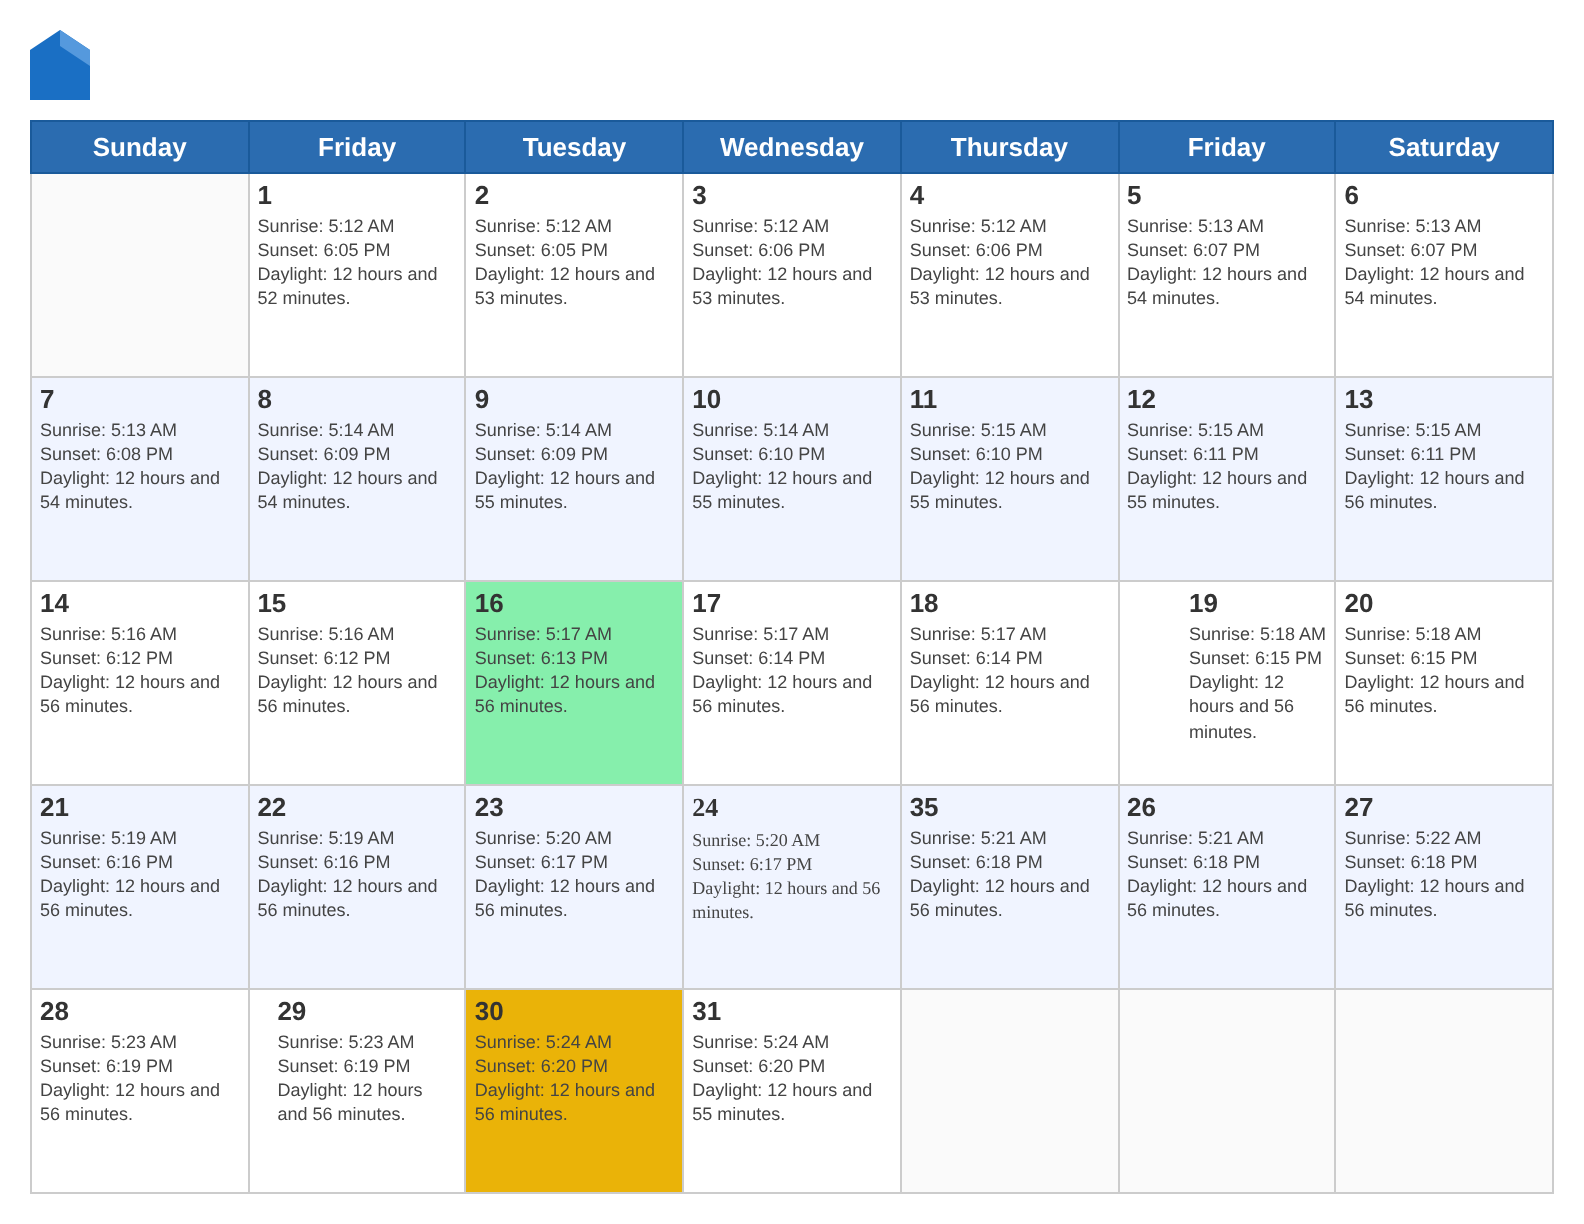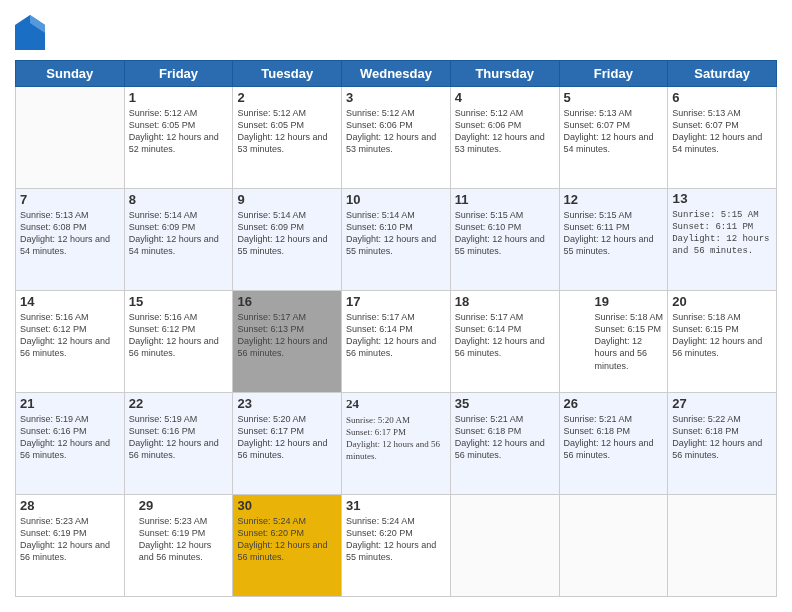--- a/index.html
+++ b/index.html
@@ -210,41 +210,41 @@
             <div class="day-info" style="white-space: pre-line;">Sunrise: 5:15 AM
 Sunset: 6:10 PM
 Daylight: 12 hours and 55 minutes.</div>
           </td>
           <td style="background-color: rgb(240, 244, 255);">
             <span class="day-num">12</span>
             <div class="day-info" style="white-space: pre-line;">Sunrise: 5:15 AM
 Sunset: 6:11 PM
 Daylight: 12 hours and 55 minutes.</div>
           </td>
-          <td style="background-color: rgb(240, 244, 255); font-family: Liberation Mono, monospace;">
+          <td style="background-color: rgb(240, 244, 255);">
             <span class="day-num">13</span>
             <div class="day-info" style="white-space: pre-line;">Sunrise: 5:15 AM
 Sunset: 6:11 PM
 Daylight: 12 hours and 56 minutes.</div>
           </td>
         </tr>
         <tr>
           <td style="background-color: rgb(255, 255, 255);">
             <span class="day-num">14</span>
             <div class="day-info" style="white-space: pre-line;">Sunrise: 5:16 AM
 Sunset: 6:12 PM
 Daylight: 12 hours and 56 minutes.</div>
           </td>
           <td style="background-color: rgb(255, 255, 255);">
             <span class="day-num">15</span>
             <div class="day-info" style="white-space: pre-line;">Sunrise: 5:16 AM
 Sunset: 6:12 PM
 Daylight: 12 hours and 56 minutes.</div>
           </td>
-          <td style="background-color: #a3a3a3;">
+          <td style="background-color: #86efac;">
             <span class="day-num">16</span>
             <div class="day-info" style="white-space: pre-line;">Sunrise: 5:17 AM
 Sunset: 6:13 PM
 Daylight: 12 hours and 56 minutes.</div>
           </td>
           <td style="background-color: rgb(255, 255, 255);">
             <span class="day-num">17</span>
             <div class="day-info" style="white-space: pre-line;">Sunrise: 5:17 AM
 Sunset: 6:14 PM
 Daylight: 12 hours and 56 minutes.</div>

